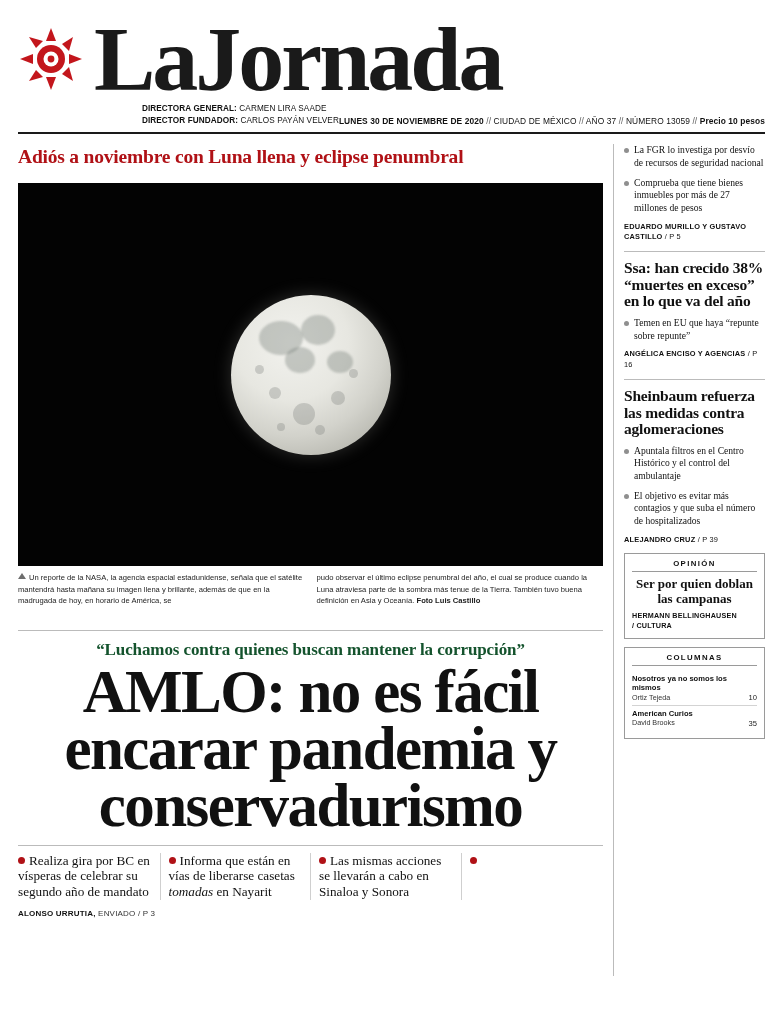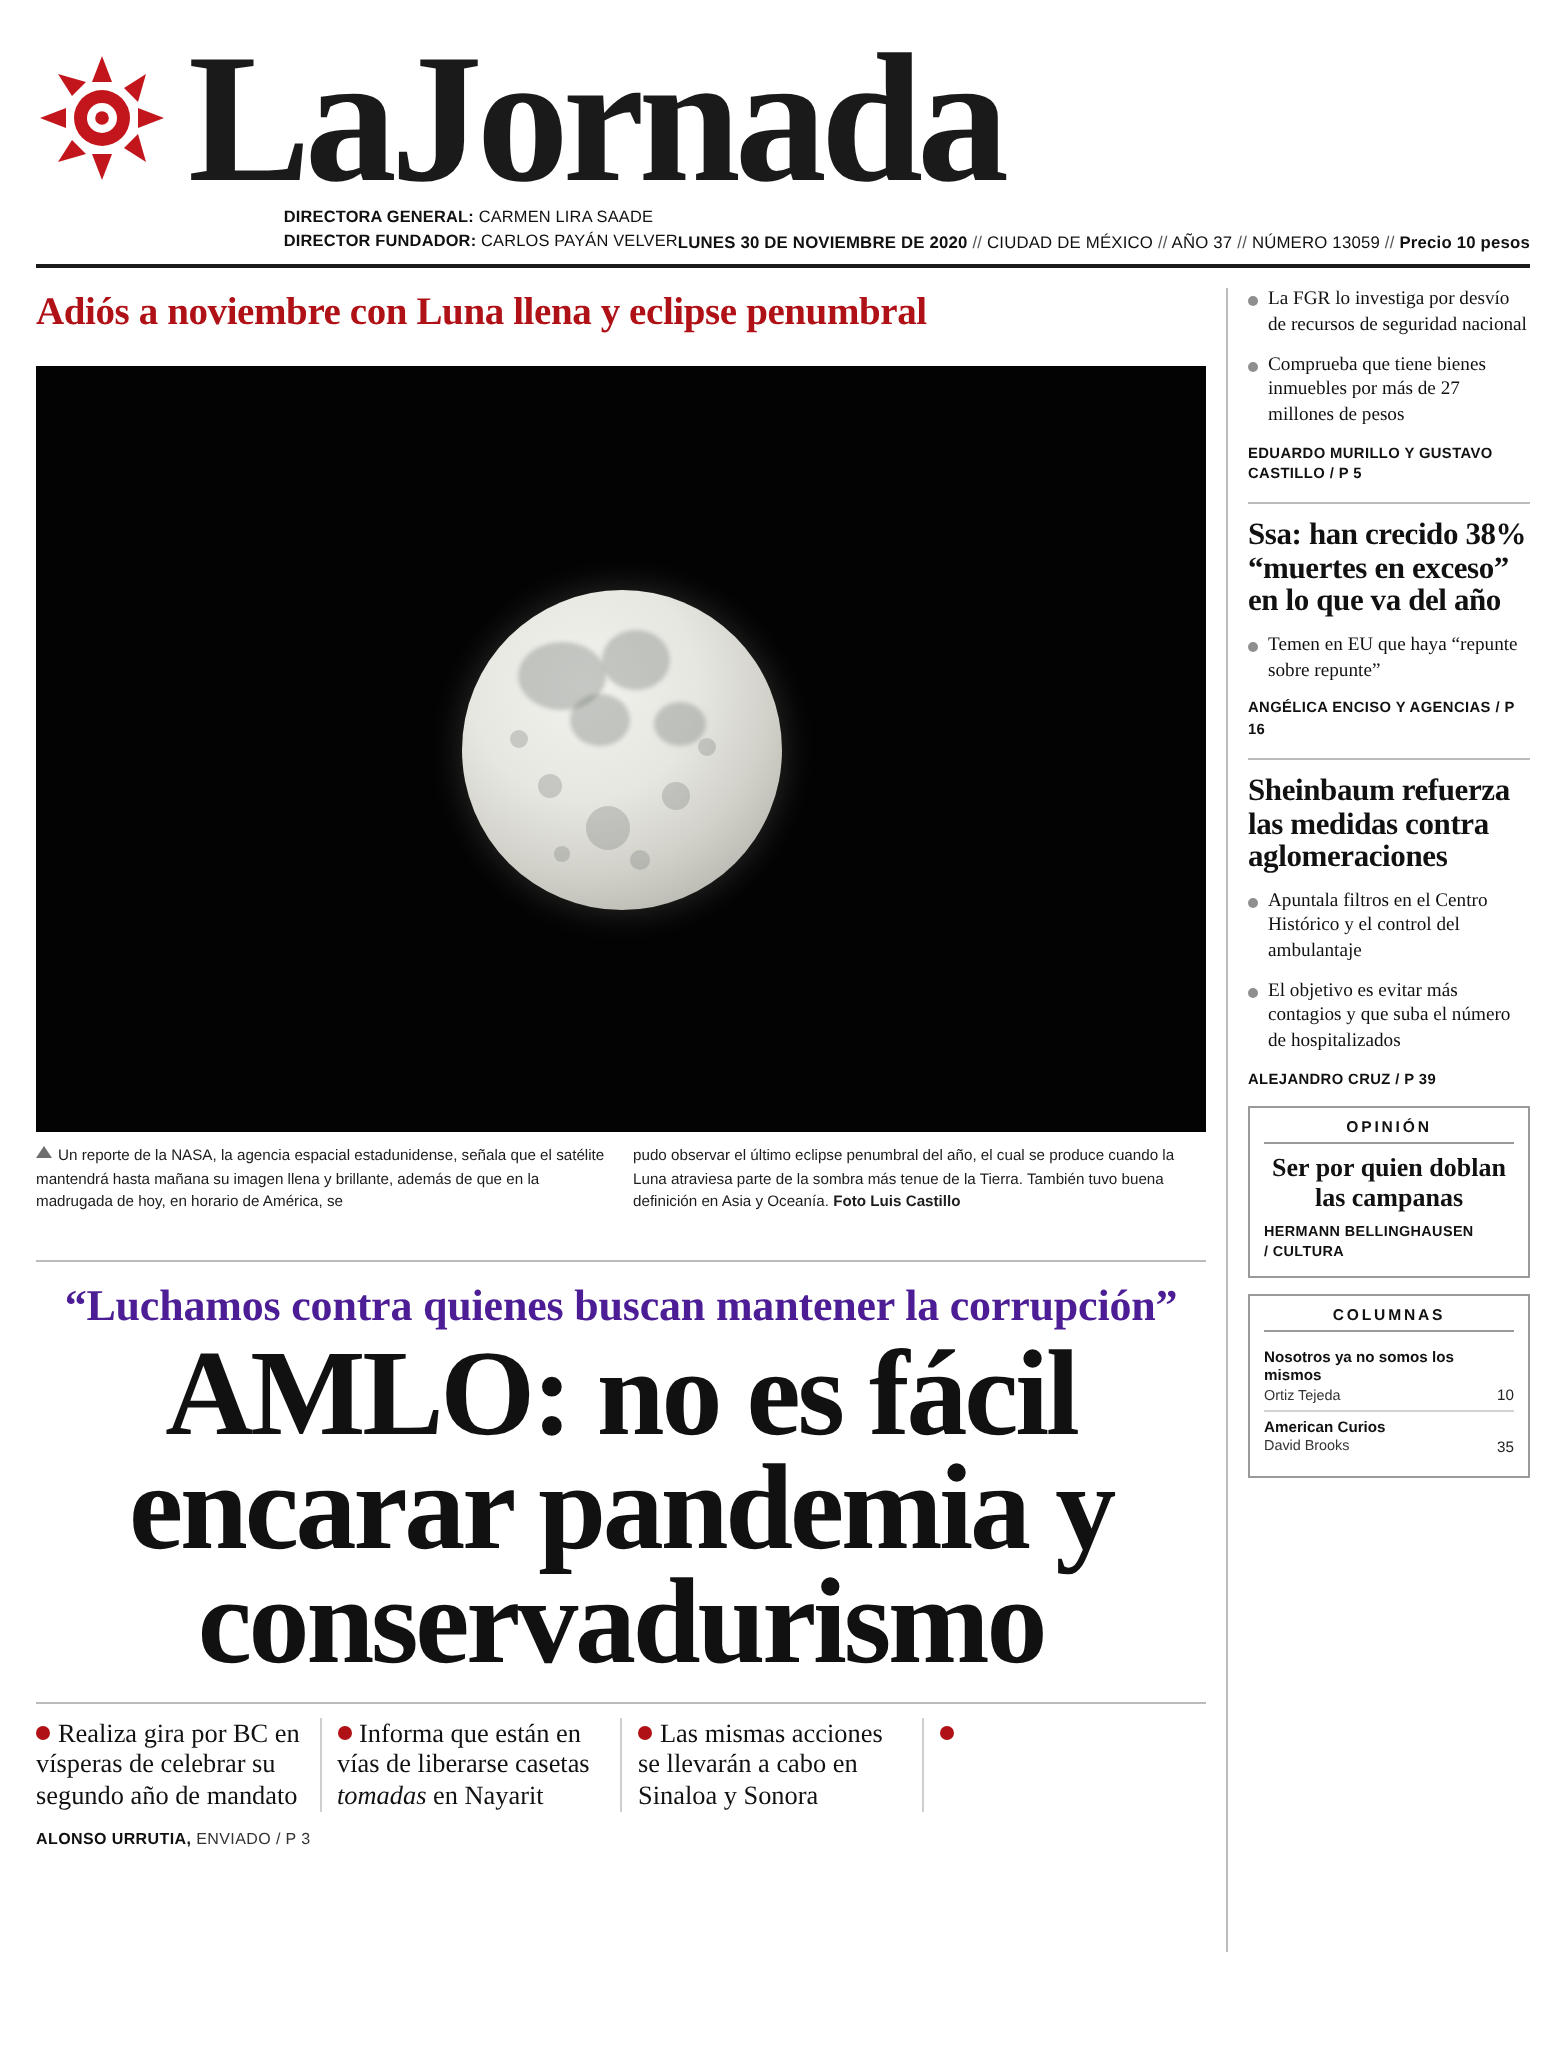--- a/index.html
+++ b/index.html
@@ -141,22 +141,22 @@
     border-left: 4px solid transparent;
     border-right: 4px solid transparent;
     border-bottom: 6px solid #6d6d6d;
     margin-right: 3px;
     vertical-align: 1px;
   }
   .photo-credit { font-weight: bold; }
 
   
   .kicker {
-    color: #4c1d95;
-    font-size: 22px;
+    color: #14532d;
+    font-size: 17px;
     font-weight: bold;
     text-align: center;
     margin: 9px 0 2px 0;
     letter-spacing: -0.1px;
   }
   .main-hed {
     font-size: 61px;
     font-weight: bold;
     line-height: 0.93;
     letter-spacing: -1.6px;
@@ -221,21 +221,21 @@
   }
   .rail-byline {
     font-family: "Liberation Sans", sans-serif;
     font-size: 7.4px;
     font-weight: bold;
     line-height: 1.4;
     letter-spacing: 0.2px;
     margin: 6px 0 0 0;
     text-transform: uppercase;
   }
-  .rail-byline .pg { font-weight: bold; }
+  .rail-byline .pg { font-weight: normal; }
   .rail-rule {
     border-top: 1px solid #bbbbbb;
     margin: 9px 0 8px 0;
   }
 
   
   .box {
     border: 1px solid #9a9a9a;
     padding: 5px 7px 7px 7px;
     margin-top: 8px;

